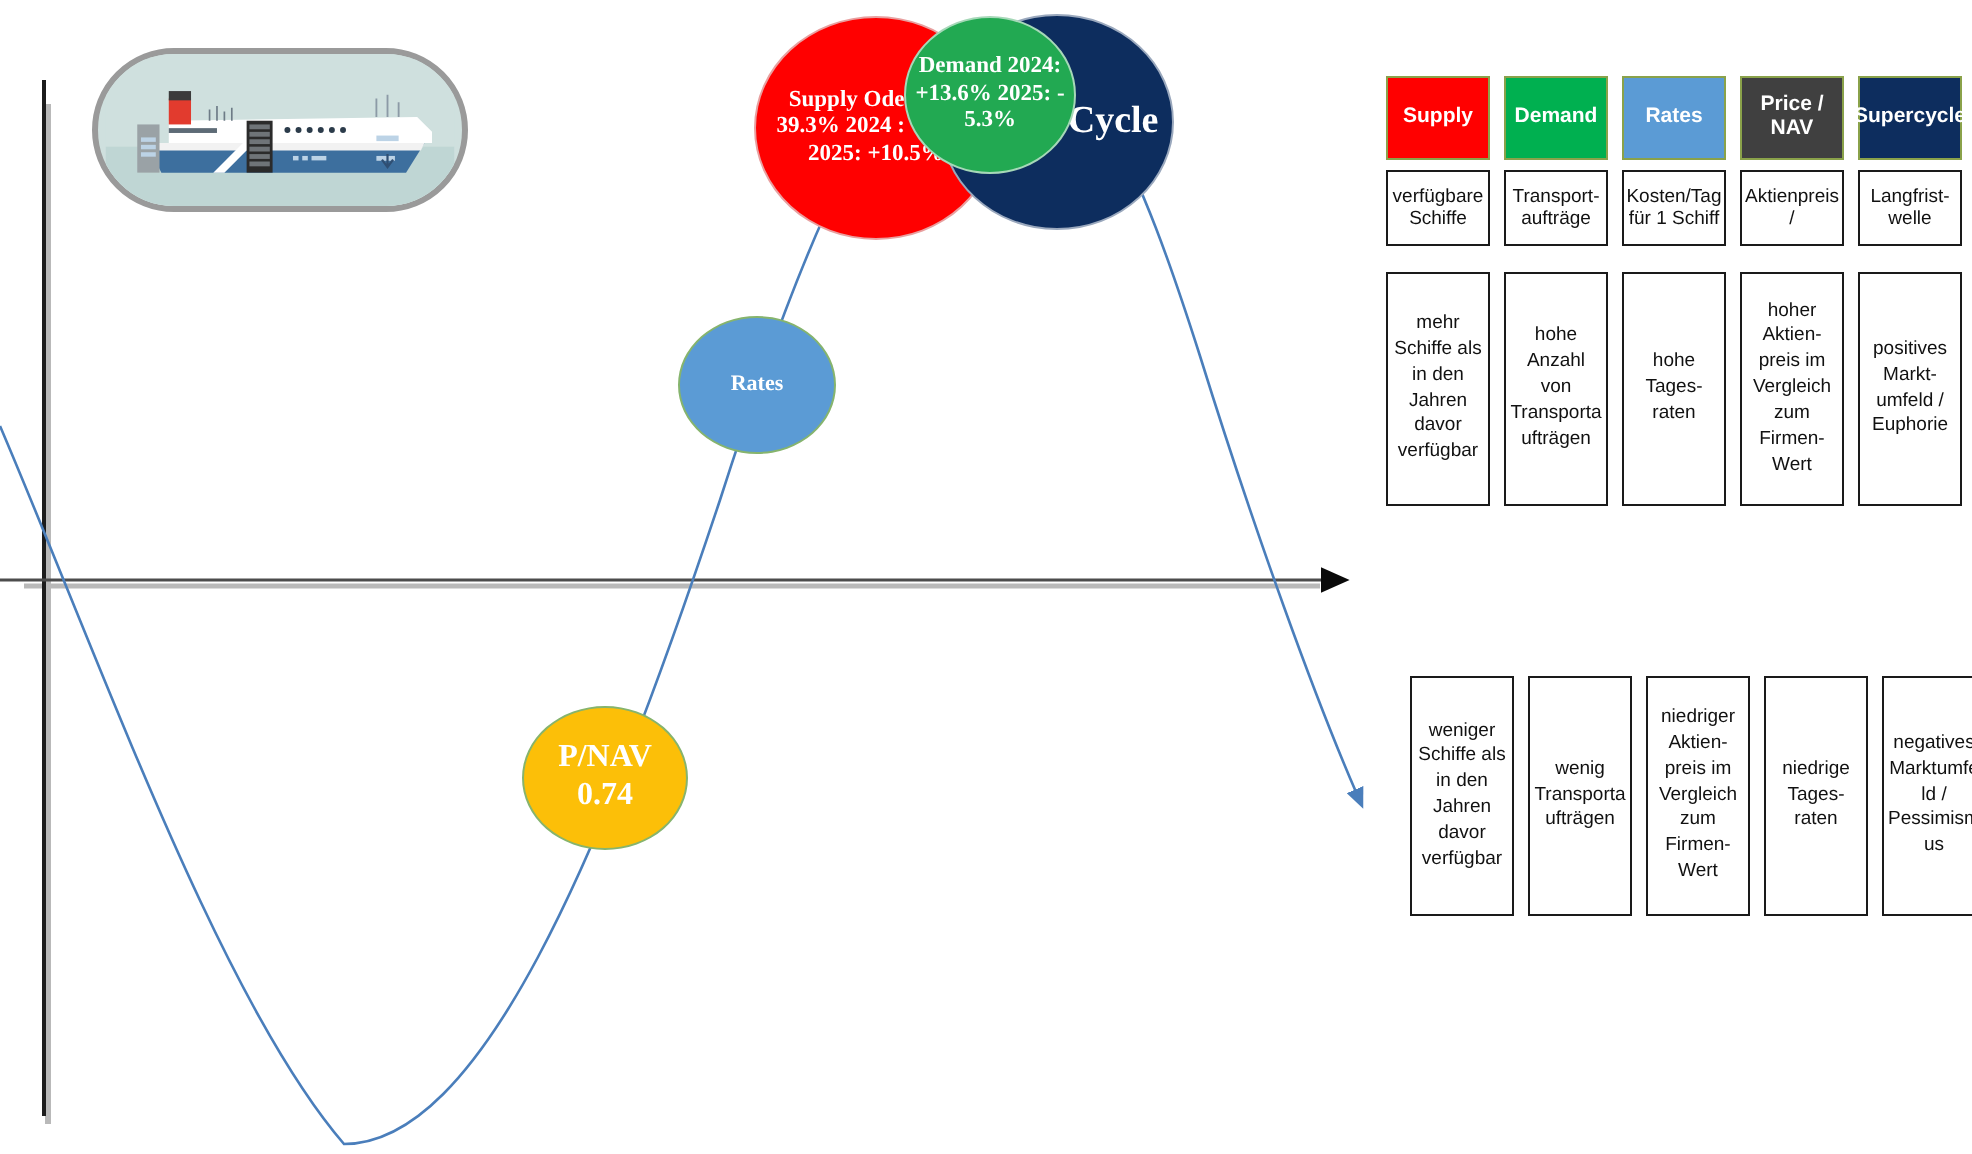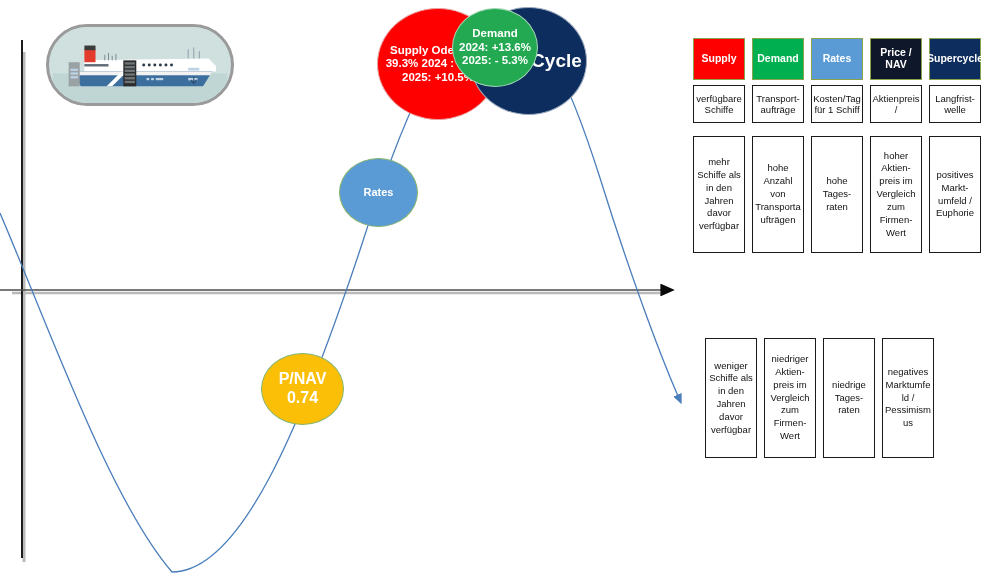--- a/index.html
+++ b/index.html
@@ -49,20 +49,21 @@
     position: absolute;
     border-radius: 50%;
     display: flex;
     align-items: center;
     justify-content: center;
     text-align: center;
     color: #ffffff;
     font-weight: bold;
     line-height: 1.18;
     box-sizing: border-box;
+    font-family: Liberation Serif, serif;
   }
   .bubble .btext { display: block; width: 100%; padding: 0 4px; box-sizing: border-box; }
 
   #bubble-supply {
     left: 377px; top: 8px;
     width: 122px; height: 112px;
     background: #ff0000;
     border: 1px solid #e8a0a0;
     font-size: 11.5px;
     z-index: 4;
@@ -289,21 +290,21 @@
         <div class="cat-chip" style="background:#00b050">Demand</div>
         <div class="cat-def">Transport- aufträge</div>
       </div>
 
       <div class="legend-col">
         <div class="cat-chip" style="background:#5b9bd5">Rates</div>
         <div class="cat-def">Kosten/Tag für 1 Schiff</div>
       </div>
 
       <div class="legend-col">
-        <div class="cat-chip" style="background:#0f172a">Price / NAV</div>
+        <div class="cat-chip" style="background:#404040">Price / NAV</div>
         <div class="cat-def">Aktienpreis /</div>
       </div>
 
       <div class="legend-col">
         <div class="cat-chip" style="background:#0d2d5e">Supercycle</div>
         <div class="cat-def">Langfrist- welle</div>
       </div>
 
     </div>
   </div>
@@ -324,20 +325,23 @@
     <div class="legend-col">
       <div class="state-box">positives Markt-umfeld / Euphorie</div>
     </div>
   </div>
 
   <div id="row-low" class="legend-row">
     <div class="legend-col">
       <div class="state-box">weniger Schiffe als in den Jahren davor verfügbar</div>
     </div>
     <div class="legend-col">
+      <div class="state-box">wenig Transportaufträgen</div>
+    </div>
+    <div class="legend-col">
       <div class="state-box">niedriger Aktien-preis im Vergleich zum Firmen-Wert</div>
     </div>
     <div class="legend-col">
       <div class="state-box">niedrige Tages-raten</div>
     </div>
     <div class="legend-col">
       <div class="state-box">negatives Marktumfeld / Pessimismus</div>
     </div>
   </div>
 

